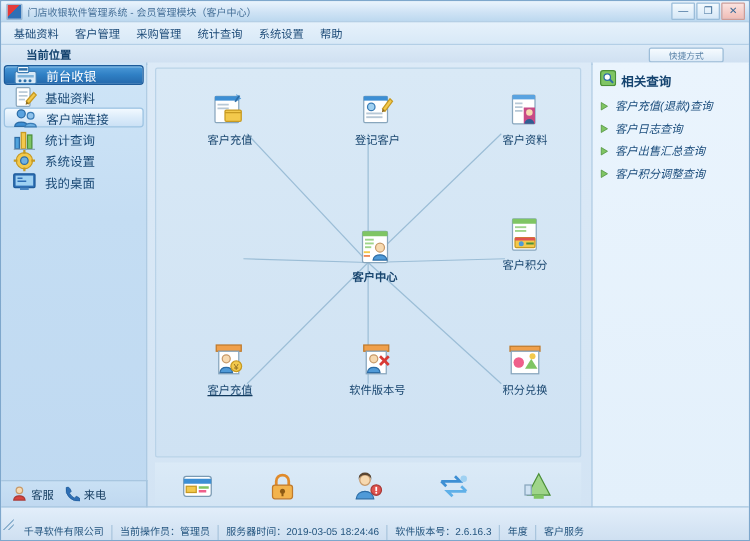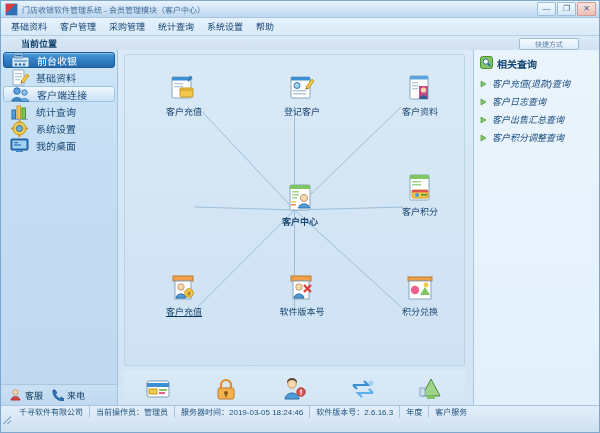--- a/index.html
+++ b/index.html
@@ -154,21 +154,21 @@
   }
   .qbtn{display:flex;align-items:center;gap:3px;font-size:9px;color:#123a5e;}
 
   
   .statusbar{
     position:absolute;left:0;right:0;bottom:0;height:26px;
     background:linear-gradient(180deg,#e2eefa 0%,#cfe0f1 100%);
     border-top:1px solid #a8c6e0;
     display:flex;align-items:center;
   }
-  .sb-cells{display:flex;align-items:flex-start;flex:1 1 auto;height:100%;}
+  .sb-cells{display:flex;align-items:flex-end;flex:1 1 auto;height:100%;}
   .sb-cell{
     font-size:8px;color:#24557f;white-space:nowrap;
     padding:0 6px;height:13px;line-height:13px;
     display:flex;align-items:center;
   }
   .sb-sep{width:1px;height:12px;background:#a9c5dd;}
   .sb-right{
     display:flex;align-items:center;gap:8px;padding-right:8px;
     font-size:8px;color:#24557f;white-space:nowrap;
   }

